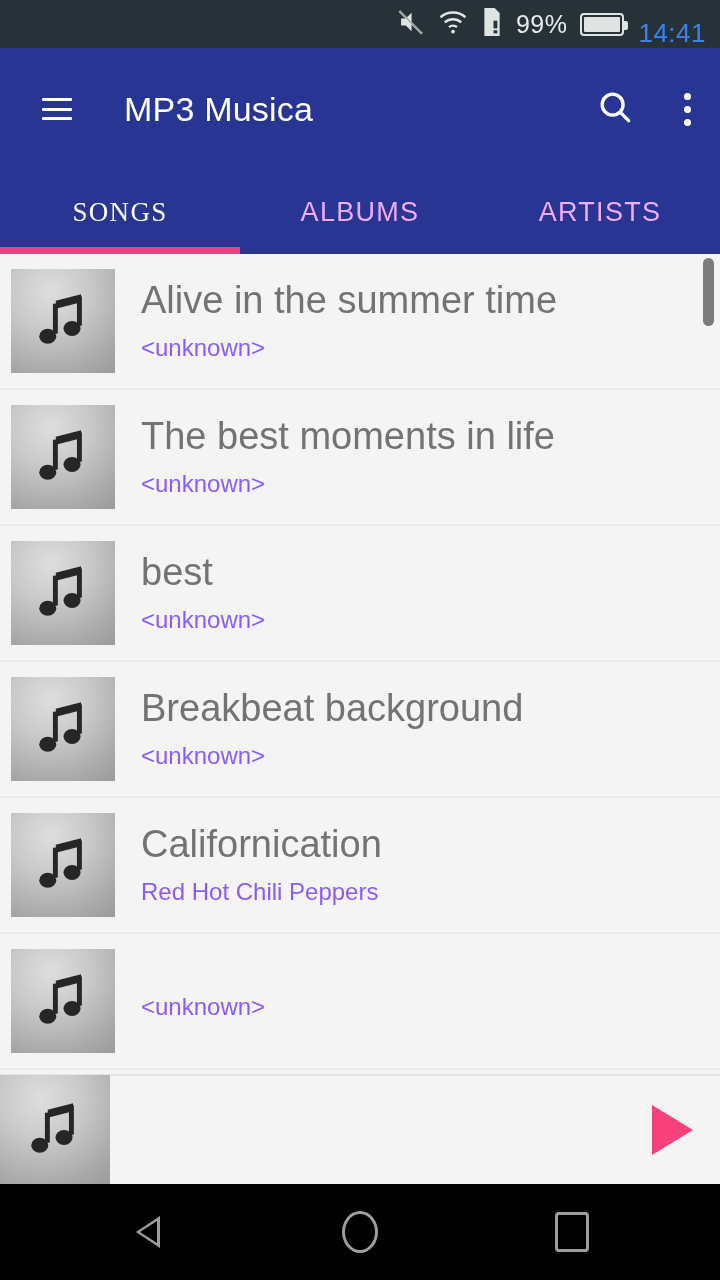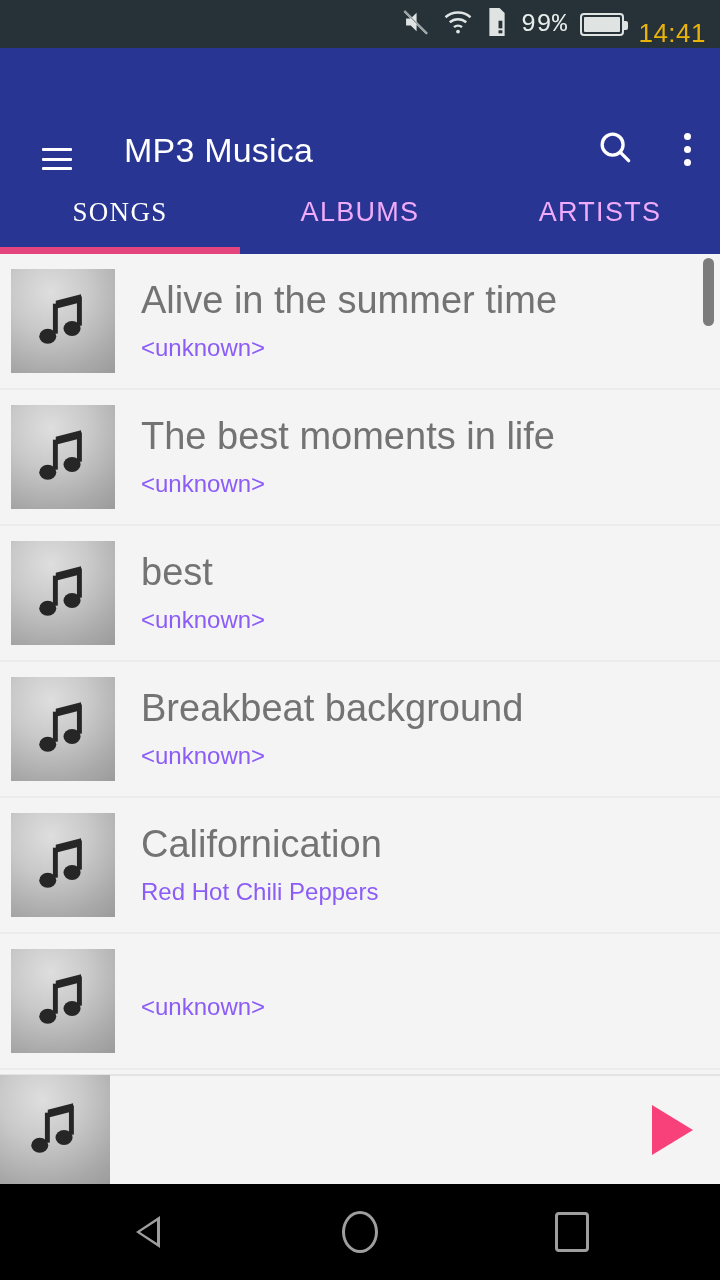--- a/index.html
+++ b/index.html
@@ -20,25 +20,24 @@
     justify-content:flex-end;
     padding-right:14px;
     color:#dfe4e3;
   }
   .sb-icons { display:flex; align-items:center; gap:13px; }
   .sb-pct {
     font-size:25px;
     letter-spacing:.5px;
     color:#e8edec;
     margin-left:0;
-    font-family:Liberation Mono, monospace;
   }
   .sb-time {
     font-size:26px;
-    color:#eab308;
+    color:#3b82f6;
     margin-left:14px;
     letter-spacing:.5px;
     margin-top:18px;
   }
   .sb-batt {
     width:44px; height:23px;
     border:2.5px solid #dfe4e3;
     border-radius:4px;
     position:relative;
   }
@@ -55,21 +54,21 @@
     background:#dfe4e3;
     border-radius:1px;
     display:block;
   }
 
   
   .appbar {
     height:122px;
     background:#283593;
     display:flex;
-    align-items:flex-end;
+    align-items:center;
     padding:0 28px 0 42px;
     position:relative;
   }
   .hamburger { width:30px; height:22px; display:flex; flex-direction:column; justify-content:space-between; cursor:pointer; }
   .hamburger span { display:block; height:3px; background:#fff; border-radius:1px; }
   .app-title {
     color:#ffffff;
     font-size:34px;
     margin-left:52px;
     letter-spacing:.2px;

